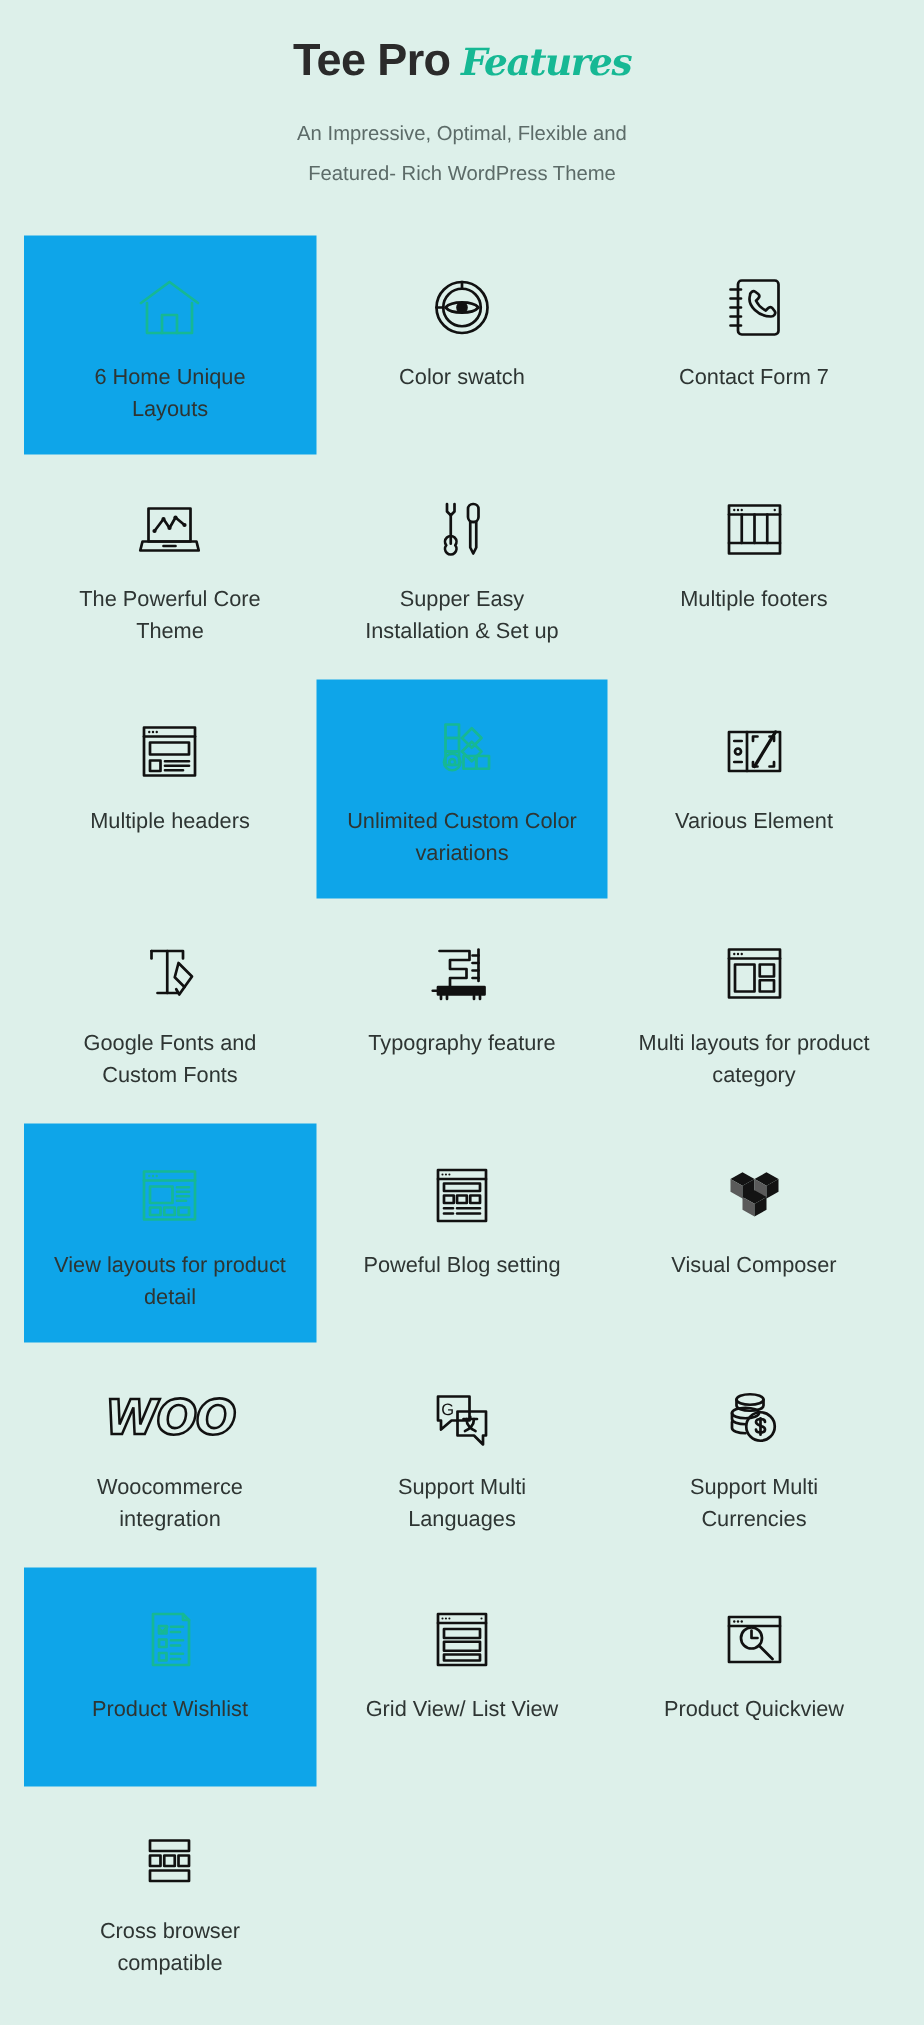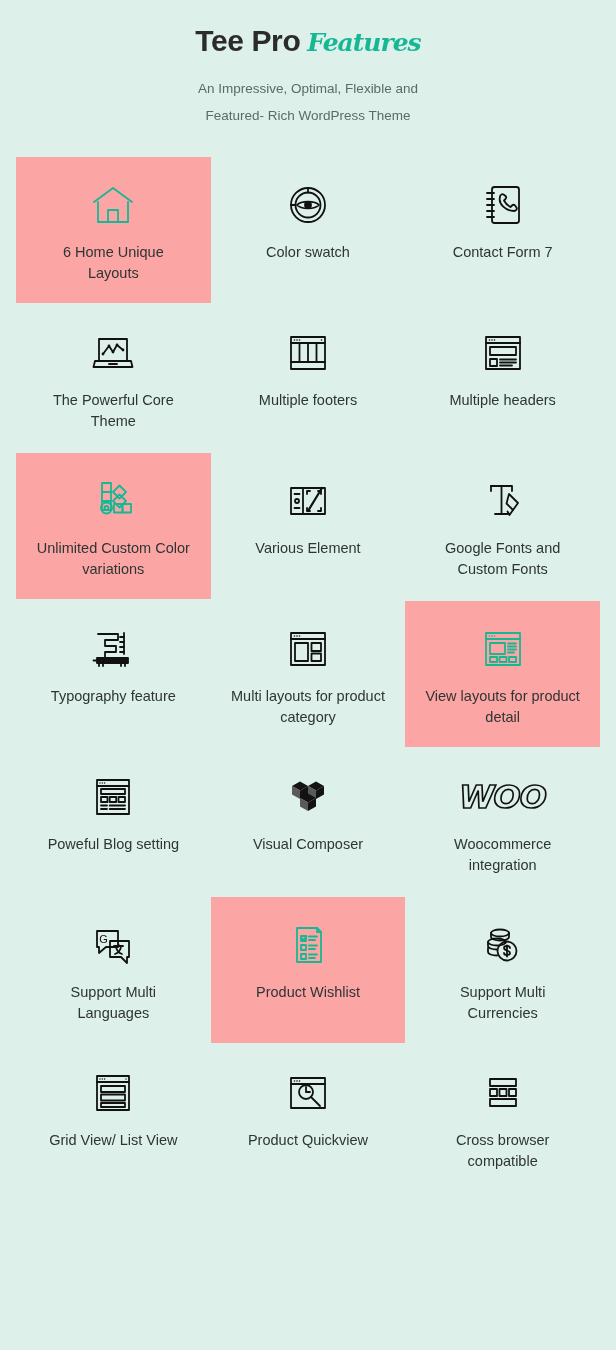--- a/index.html
+++ b/index.html
@@ -67,21 +67,21 @@
     position: relative;
     display: flex;
     flex-direction: column;
     align-items: center;
     justify-content: flex-start;
     padding-top: 22px;
     text-align: center;
   }
 
   .feature-cell.highlight {
-    background: #fca5a5;
+    background: #0ea5e9;
   }
 
   .feature-cell.empty { background: transparent; }
 
   .feature-icon {
     width: 52px;
     height: 52px;
     display: flex;
     align-items: center;
     justify-content: center;
@@ -164,20 +164,33 @@
                 <path d="M21 36 H29"></path>
                 <path d="M15 26 L21 18 L25 24 L29 17 L35 22"></path>
                 <circle cx="15" cy="26" r="1.4" fill="#111111" stroke="none"></circle>
                 <circle cx="21" cy="18" r="1.4" fill="#111111" stroke="none"></circle>
                 <circle cx="25" cy="24" r="1.4" fill="#111111" stroke="none"></circle>
                 <circle cx="29" cy="17" r="1.4" fill="#111111" stroke="none"></circle>
                 <circle cx="35" cy="22" r="1.4" fill="#111111" stroke="none"></circle>
         </svg>
       </div>
       <div class="feature-label">The Powerful Core Theme</div>
+    </div>
+    <div class="feature-cell">
+      <div class="feature-icon">
+        <svg width="50" height="50" viewBox="0 0 50 50" fill="none" stroke="#111111" stroke-width="1.8" stroke-linecap="round" stroke-linejoin="round">
+          <path d="M15 8 v5 l2.5 2.5 L20 13 V8"></path>
+                <path d="M17.5 15.5 v14"></path>
+                <path d="M14.5 29.5 a3.8 3.8 0 1 0 6 0 a3.8 3.8 0 1 0 -6 0" transform="translate(0,6)"></path>
+                <path d="M17.5 29.5 v5"></path>
+                <rect x="29" y="8" width="7" height="12" rx="3.3"></rect>
+                <path d="M30.5 20 h4 v17 l-2 4 l-2-4 Z"></path>
+        </svg>
+      </div>
+      <div class="feature-label">Supper Easy Installation &amp; Set up</div>
     </div>
     <div class="feature-cell">
       <div class="feature-icon">
         <svg width="50" height="50" viewBox="0 0 50 50" fill="none" stroke="#111111" stroke-width="1.8" stroke-linecap="round" stroke-linejoin="round">
           <rect x="8" y="9" width="34" height="32"></rect>
                 <path d="M8 15 H42"></path>
                 <path d="M8 34 H42"></path>
                 <path d="M16.5 15 V34 M25 15 V34 M33.5 15 V34"></path>
                 <circle cx="11.5" cy="12" r=".8" fill="#111111" stroke="none"></circle>
                 <circle cx="14" cy="12" r=".8" fill="#111111" stroke="none"></circle>
@@ -341,54 +354,54 @@
                 <path d="M22 21 H41 V37 H39 V43 L33 37 H22 Z"></path>
                 <text x="15.5" y="23" font-size="11" font-family="Liberation Sans, sans-serif" fill="#111111" stroke="none" text-anchor="middle">G</text>
                 <path d="M26 26 H35"></path>
                 <path d="M30.5 24.5 V26"></path>
                 <path d="M33 26 c0 4-3 7-6 8"></path>
                 <path d="M28 26 c0 4 3 7 6 8"></path>
         </svg>
       </div>
       <div class="feature-label">Support Multi Languages</div>
     </div>
+    <div class="feature-cell">
+      <div class="feature-icon">
+        <svg width="50" height="50" viewBox="0 0 50 50" fill="none" stroke="#111111" stroke-width="1.8" stroke-linecap="round" stroke-linejoin="round">
+          <ellipse cx="22" cy="13" rx="9" ry="3.5"></ellipse>
+                <path d="M13 13 v4 c0 2 4 3.5 9 3.5 s9-1.5 9-3.5 v-4"></path>
+                <ellipse cx="19" cy="22" rx="9" ry="3.5"></ellipse>
+                <path d="M10 22 v4 c0 2 4 3.5 9 3.5"></path>
+                <path d="M10 28 v4 c0 2 4 3.5 9 3.5"></path>
+                <circle cx="29" cy="31" r="9.5"></circle>
+                <path d="M29 25.5 v11"></path>
+                <path d="M32 28 c0-1.5-1.5-2-3-2 s-3 .7-3 2 s1.5 2 3 2.5 s3 1 3 2.5 s-1.5 2-3 2 s-3-.5-3-2"></path>
+        </svg>
+      </div>
+      <div class="feature-label">Support Multi Currencies</div>
+    </div>
     <div class="feature-cell highlight">
       <div class="feature-icon">
         <svg width="50" height="50" viewBox="0 0 50 50" fill="none" stroke="#16b894" stroke-width="1.8" stroke-linecap="round" stroke-linejoin="round">
           <path d="M14 8 H34 l4 4 v30 H14 Z"></path>
                 <path d="M34 8 v4 h4"></path>
                 <rect x="18" y="16" width="5" height="5"></rect>
                 <path d="M19 18.5 l1.5 1.5 l3-3.5"></path>
                 <rect x="18" y="25" width="5" height="5"></rect>
                 <rect x="18" y="34" width="5" height="5"></rect>
                 <path d="M26 16.5 H34 M26 20 H32"></path>
                 <path d="M26 25.5 H34 M26 29 H32"></path>
                 <path d="M26 34.5 H34 M26 38 H32"></path>
         </svg>
       </div>
       <div class="feature-label">Product Wishlist</div>
     </div>
     <div class="feature-cell">
       <div class="feature-icon">
         <svg width="50" height="50" viewBox="0 0 50 50" fill="none" stroke="#111111" stroke-width="1.8" stroke-linecap="round" stroke-linejoin="round">
-          <ellipse cx="22" cy="13" rx="9" ry="3.5"></ellipse>
-                <path d="M13 13 v4 c0 2 4 3.5 9 3.5 s9-1.5 9-3.5 v-4"></path>
-                <ellipse cx="19" cy="22" rx="9" ry="3.5"></ellipse>
-                <path d="M10 22 v4 c0 2 4 3.5 9 3.5"></path>
-                <path d="M10 28 v4 c0 2 4 3.5 9 3.5"></path>
-                <circle cx="29" cy="31" r="9.5"></circle>
-                <path d="M29 25.5 v11"></path>
-                <path d="M32 28 c0-1.5-1.5-2-3-2 s-3 .7-3 2 s1.5 2 3 2.5 s3 1 3 2.5 s-1.5 2-3 2 s-3-.5-3-2"></path>
-        </svg>
-      </div>
-      <div class="feature-label">Support Multi Currencies</div>
-    </div>
-    <div class="feature-cell">
-      <div class="feature-icon">
-        <svg width="50" height="50" viewBox="0 0 50 50" fill="none" stroke="#111111" stroke-width="1.8" stroke-linecap="round" stroke-linejoin="round">
           <rect x="9" y="8" width="32" height="34"></rect>
                 <path d="M9 14 H41"></path>
                 <rect x="13" y="18" width="24" height="6"></rect>
                 <rect x="13" y="26.5" width="24" height="6"></rect>
                 <rect x="13" y="35" width="24" height="4"></rect>
                 <circle cx="12" cy="11" r=".7" fill="#111111" stroke="none"></circle>
                 <circle cx="14.3" cy="11" r=".7" fill="#111111" stroke="none"></circle>
                 <circle cx="16.6" cy="11" r=".7" fill="#111111" stroke="none"></circle>
                 <circle cx="38" cy="11" r=".7" fill="#111111" stroke="none"></circle>
         </svg>

